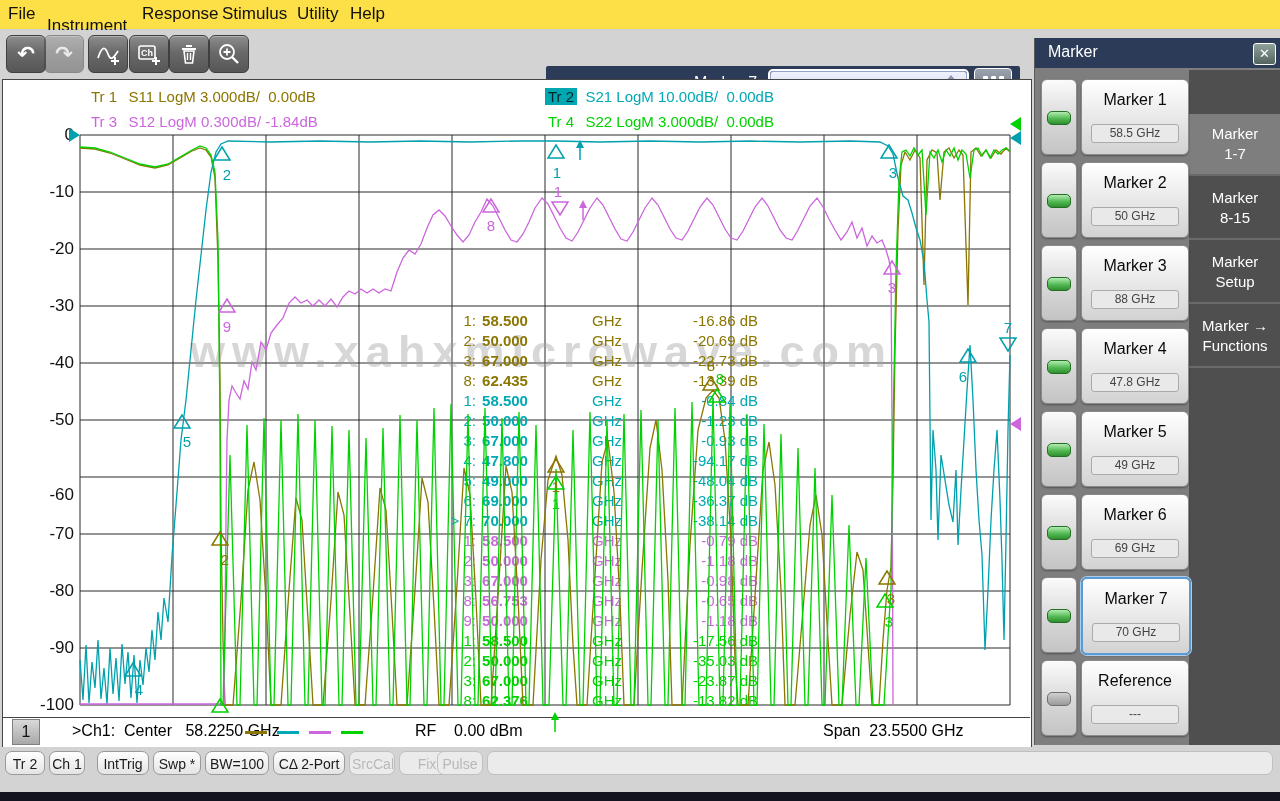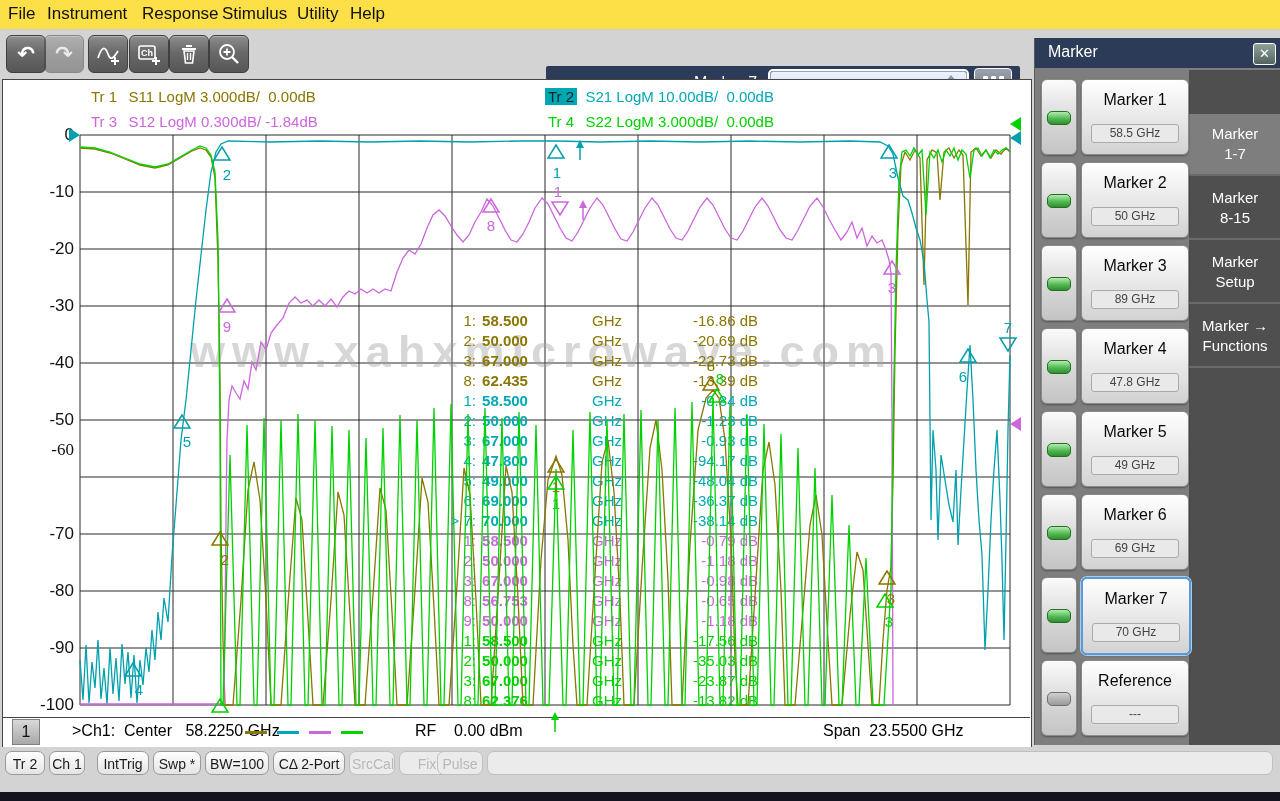--- a/index.html
+++ b/index.html
@@ -85,21 +85,21 @@
   .bbtn.disabled{color:#b8b8b8;background:#ebebeb;border-color:#c0c0c0;}
   #bottom-dark{position:absolute;left:0;top:45px;width:1280px;height:9px;background:#13131f;}
 </style>
 </head>
 <body>
 
 <div id="app">
 
   <div id="menubar" class="abs">
       <div class="menu-item" style="left: 8px;">File</div>
-      <div class="menu-item" style="left: 47px;">Instrument</div>
+      <div class="menu-item" style="left: 47px; margin-top: 12px;">Instrument</div>
       <div class="menu-item" style="left: 142px;">Response</div>
       <div class="menu-item" style="left: 222px;">Stimulus</div>
       <div class="menu-item" style="left: 297px;">Utility</div>
       <div class="menu-item" style="left: 350px;">Help</div>
     </div>
 
   <div id="toolbar" class="abs">
     <div class="tbtn" style="left:6px">
         <span>↶</span>
       </div>
@@ -158,21 +158,21 @@
   </div>
 
   <div id="graph-bg" class="abs"></div>
   <div id="yticks">
       <div class="abs ytick" style="left: 34px; top: 125px;">0</div>
       <div class="abs ytick" style="left: 34px; top: 182px;">-10</div>
       <div class="abs ytick" style="left: 34px; top: 239px;">-20</div>
       <div class="abs ytick" style="left: 34px; top: 296px;">-30</div>
       <div class="abs ytick" style="left: 34px; top: 353px;">-40</div>
       <div class="abs ytick" style="left: 34px; top: 410px;">-50</div>
-      <div class="abs ytick" style="left: 34px; top: 440px; font-family: Liberation Serif, serif;">-60</div>
+      <div class="abs ytick" style="left: 34px; top: 485px;">-60</div>
       <div class="abs ytick" style="left: 34px; top: 524px;">-70</div>
       <div class="abs ytick" style="left: 34px; top: 581px;">-80</div>
       <div class="abs ytick" style="left: 34px; top: 638px;">-90</div>
       <div class="abs ytick" style="left: 34px; top: 695px;">-100</div>
     </div>
   <svg id="gridsvg" class="layer" width="1032" height="747">
       <line x1="80" y1="135" x2="80" y2="705" stroke="#2b2b2b" stroke-width="1"></line>
       <line x1="173" y1="135" x2="173" y2="705" stroke="#2b2b2b" stroke-width="1"></line>
       <line x1="266" y1="135" x2="266" y2="705" stroke="#2b2b2b" stroke-width="1"></line>
       <line x1="359" y1="135" x2="359" y2="705" stroke="#2b2b2b" stroke-width="1"></line>
@@ -323,21 +323,21 @@
         </div>
         <div class="mrow-btn" style="top: 124px;">
           <div class="lab">Marker 2</div>
           <div class="val">50 GHz</div>
         </div>
         <div class="mrow-led" style="top: 207px;">
           <span class="led"></span>
         </div>
         <div class="mrow-btn" style="top: 207px;">
           <div class="lab">Marker 3</div>
-          <div class="val">89 GHz</div>
+          <div class="val">88 GHz</div>
         </div>
         <div class="mrow-led" style="top: 290px;">
           <span class="led"></span>
         </div>
         <div class="mrow-btn" style="top: 290px;">
           <div class="lab">Marker 4</div>
           <div class="val">47.8 GHz</div>
         </div>
         <div class="mrow-led" style="top: 373px;">
           <span class="led"></span>

